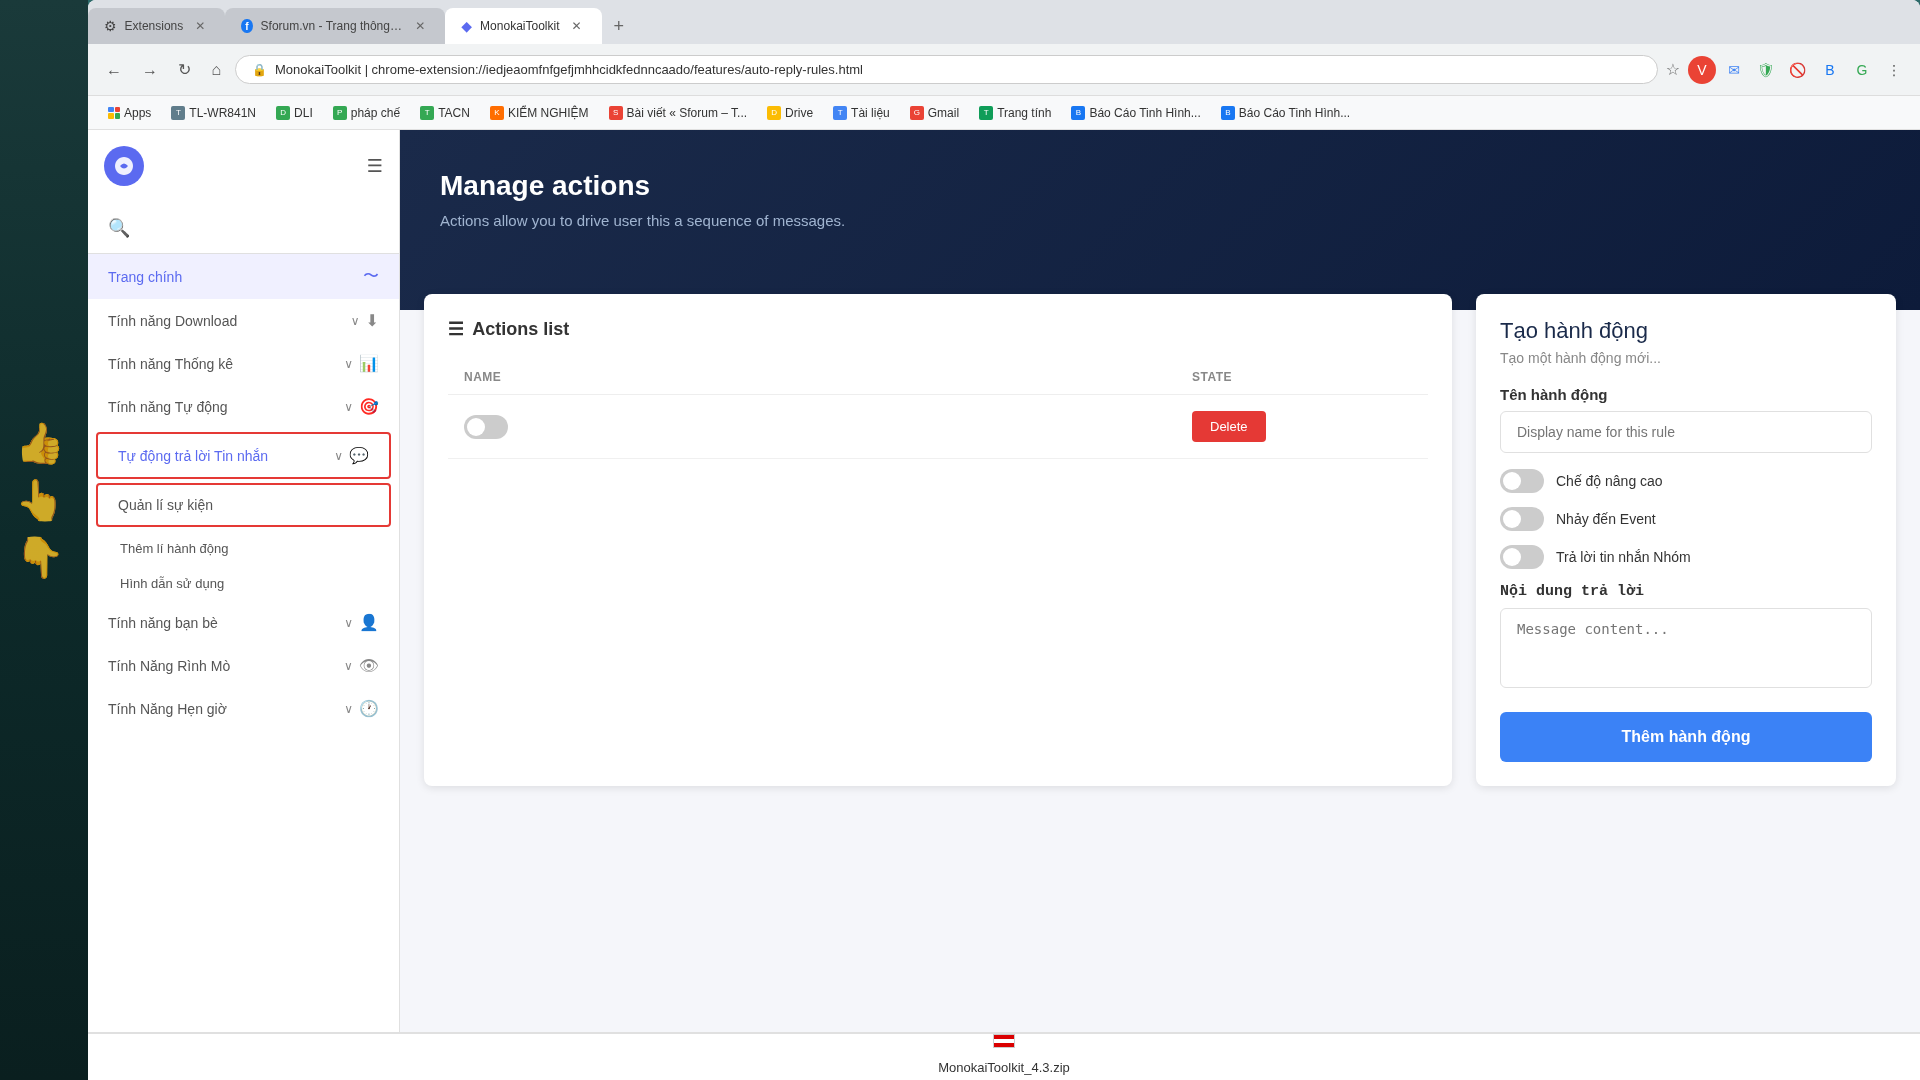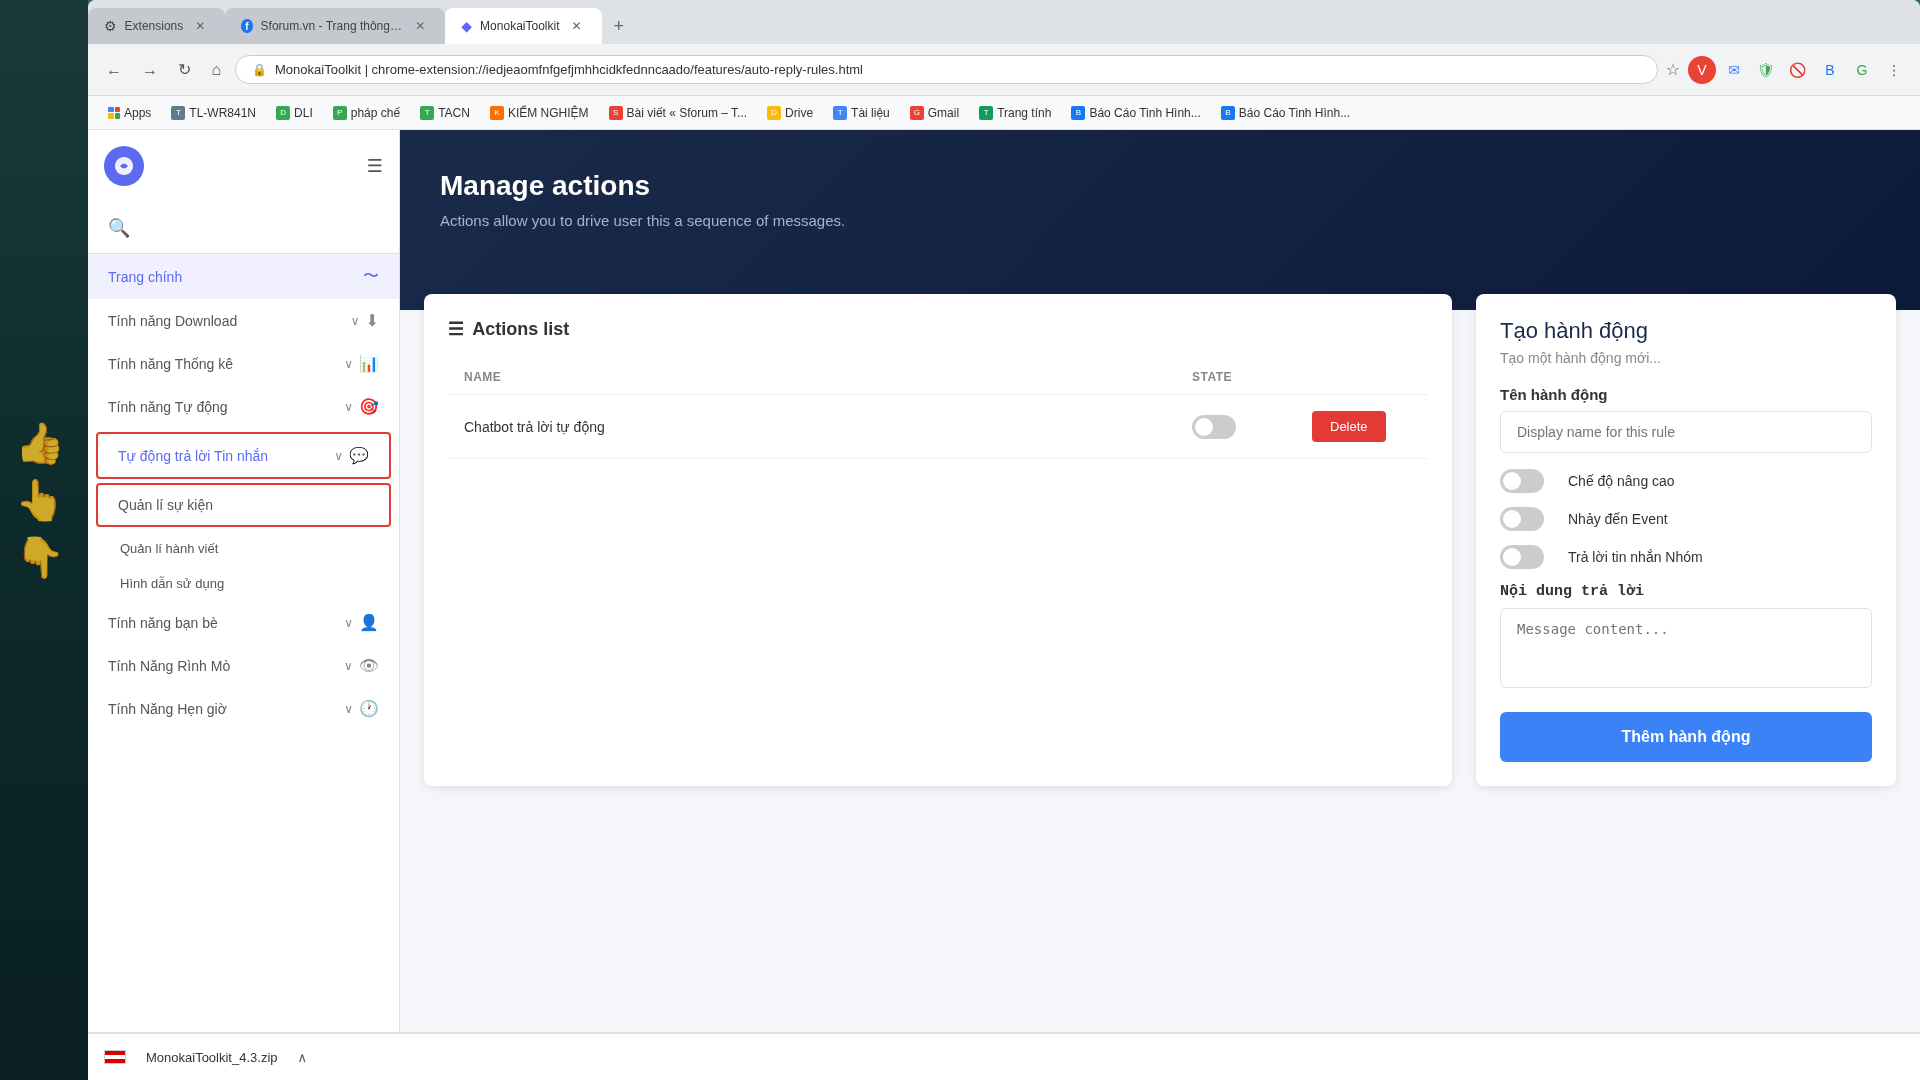--- a/index.html
+++ b/index.html
@@ -74,36 +74,36 @@
     .delete-btn { background: #e53935; color: #fff; border: none; padding: 8px 18px; border-radius: 4px; font-size: 13px; cursor: pointer; font-weight: 500; }
 
     
     .create-panel { background: #fff; border-radius: 8px; box-shadow: 0 2px 8px rgba(0,0,0,0.1); padding: 24px; }
     .create-panel-title { font-size: 22px; font-weight: 400; color: #1a2a4a; margin-bottom: 6px; }
     .create-panel-subtitle { font-size: 14px; color: #888; margin-bottom: 20px; }
 
     .form-label { font-size: 15px; font-weight: 600; color: #333; margin-bottom: 8px; }
     .form-input { width: 100%; border: 1px solid #e0e0e0; border-radius: 6px; padding: 12px 16px; font-size: 14px; color: #999; margin-bottom: 16px; outline: none; }
 
-    .toggle-row { display: flex; align-items: center; gap: 24px; margin-bottom: 14px; }
+    .toggle-row { display: flex; align-items: center; gap: 12px; margin-bottom: 14px; }
     .toggle-label { font-size: 14px; color: #333; }
 
     .content-textarea { width: 100%; border: 1px solid #e0e0e0; border-radius: 6px; padding: 12px 16px; font-size: 14px; color: #999; min-height: 80px; resize: none; outline: none; margin-bottom: 20px; }
 
     .add-action-btn { width: 100%; background: #3b82f6; color: #fff; border: none; padding: 16px; border-radius: 6px; font-size: 16px; font-weight: 600; cursor: pointer; }
 
     
     .search-bar { display: flex; align-items: center; background: #fff; border-bottom: 1px solid #e0e0e0; padding: 0 20px; height: 52px; }
     .search-input { border: none; outline: none; font-size: 16px; color: #333; width: 300px; }
 
     
     .status-bar { position: fixed; bottom: 0; left: 88px; right: 0; height: 28px; background: #f1f3f4; border-top: 1px solid #ddd; display: flex; align-items: center; padding: 0 16px; font-size: 12px; color: #555; }
 
     
-    .download-bar { position: fixed; bottom: 0; left: 88px; right: 0; height: 48px; background: #fff; border-top: 2px solid #e0e0e0; display: flex; align-items: center; padding: 0 16px; font-size: 13px; color: #333; gap: 20px; z-index: 100; }
+    .download-bar { position: fixed; bottom: 0; left: 88px; right: 0; height: 48px; background: #fff; border-top: 2px solid #e0e0e0; display: flex; align-items: center; padding: 0 16px; font-size: 13px; color: #333; gap: 12px; z-index: 100; flex-direction: column; }
   </style>
 </head>
 <body>
 
 <div style="position:absolute; left:0; top:0; width:88px; height:1080px; background: linear-gradient(180deg, #1a3a3a 0%, #0d2a2a 50%, #0a1f1f 100%); z-index:0;"></div>
 
 <div style="position:absolute; left:15px; top:420px; z-index:10; opacity:0.8;">
   <div style="font-size:40px; color:#7c6af0;">👍</div>
   <div style="font-size:40px; color:#9c4af0; margin-top:10px;">👆</div>
   <div style="font-size:40px; color:#7c4af0; margin-top:10px;">👇</div>
@@ -268,21 +268,21 @@
         </div>
       </div>
 
       <div style="border:2px solid #e53935;border-radius:4px;margin:4px 8px;">
         <div class="sidebar-item">
           <span>Quản lí sự kiện</span>
         </div>
       </div>
 
       <div class="sidebar-sub-item">
-        <span>Quản lí hành viết</span>
+        <span>Thêm lí hành động</span>
       </div>
 
       <div class="sidebar-sub-item">
         <span>Hình dẫn sử dụng</span>
       </div>
 
       <div class="sidebar-item">
         <span>Tính năng bạn bè</span>
         <div style="display:flex;gap:6px;align-items:center;">
           <span style="font-size:12px;color:#888;">∨</span>
@@ -322,21 +322,20 @@
             <span>Actions list</span>
           </div>
 
           <div class="table-header-row">
             <span class="table-col-header">NAME</span>
             <span class="table-col-header">STATE</span>
             <span class="table-col-header"></span>
           </div>
 
           <div class="table-row">
-            <span class="table-cell">Chatbot trả lời tự động</span>
             <span class="table-cell">
               <div class="toggle off"></div>
             </span>
             <span class="table-cell">
               <button class="delete-btn">Delete</button>
             </span>
           </div>
         </div>
 
         <div class="create-panel">

